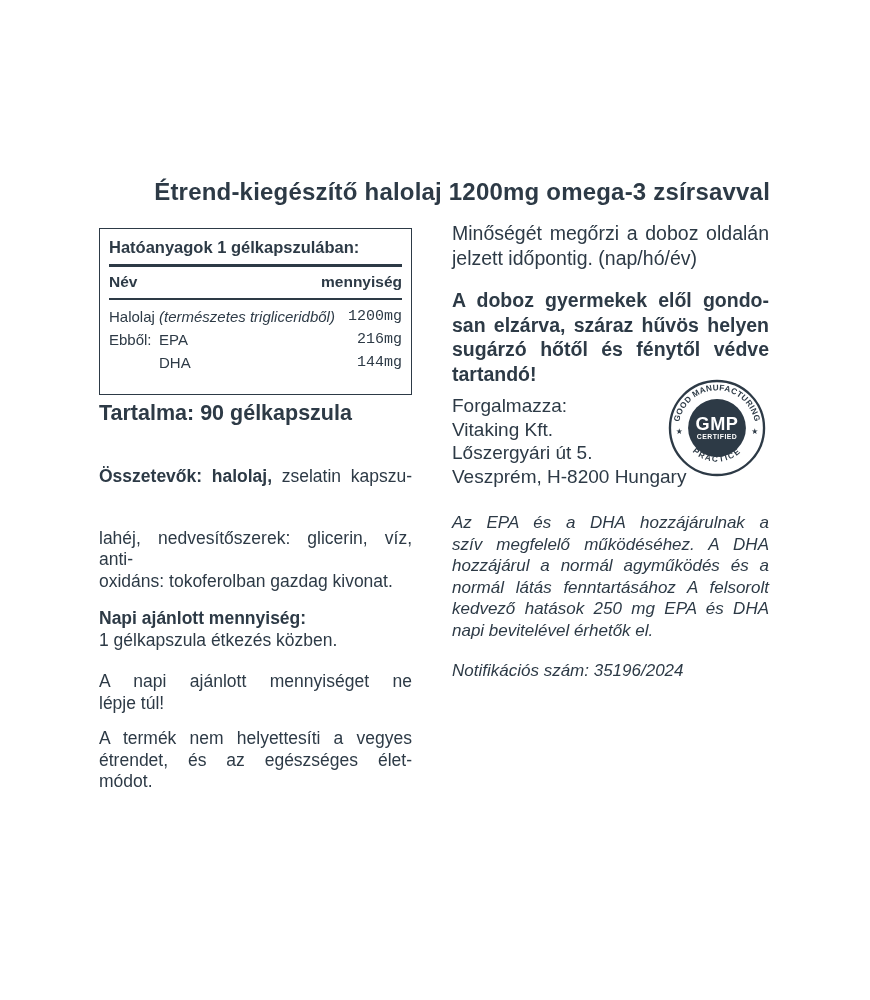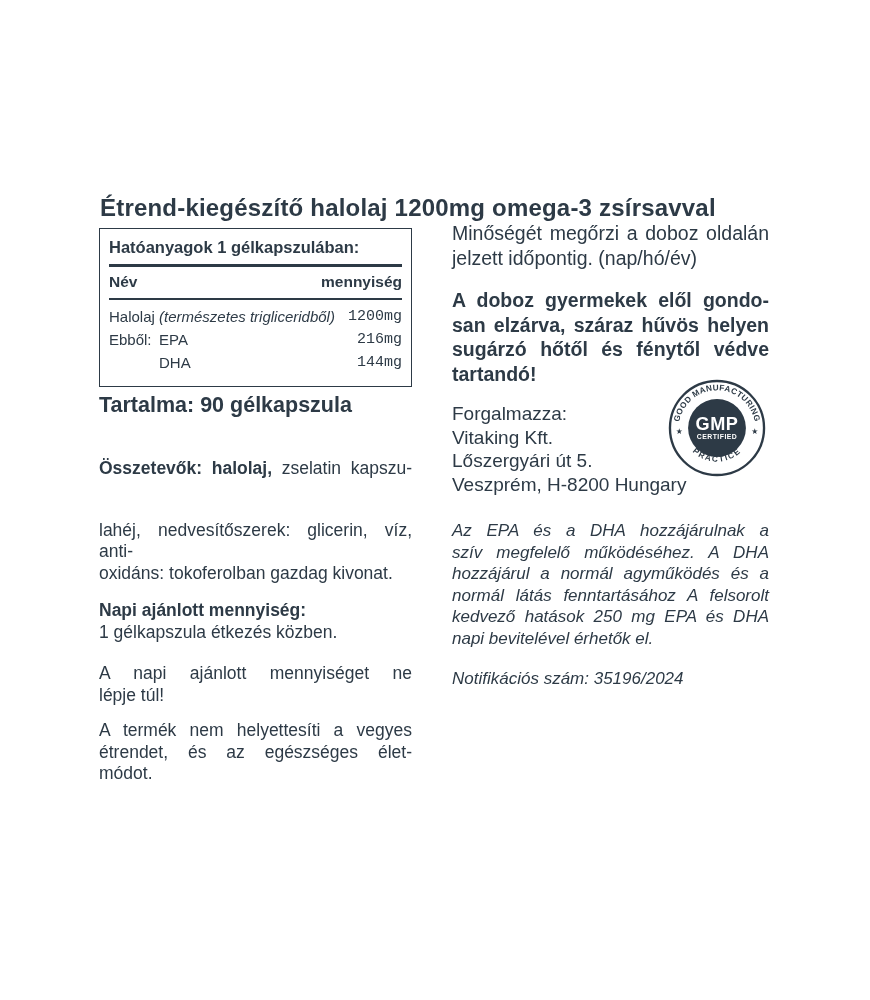--- a/index.html
+++ b/index.html
@@ -8,32 +8,32 @@
     width:870px;height:1000px;
     background:#ffffff;
     font-family:"Liberation Sans",sans-serif;
     color:#2d3a46;
     overflow:hidden;
   }
   .b{font-weight:bold;}
   .it{font-style:italic;}
 
   .title{
-    position:absolute;left:100px;top:194px;width:670px;
-    font-size:24px;font-weight:bold;text-align:left;
+    position:absolute;left:100px;top:178px;width:670px;
+    font-size:24px;font-weight:bold;text-align:right;
     letter-spacing:0.2px;white-space:nowrap;
   }
 
   .col-left{position:absolute;left:99px;top:228px;width:313px;}
   .col-right{position:absolute;left:452px;top:221px;width:317px;}
 
   
   .supp-table{
     border:1.5px solid #2d3a46;
-    padding:7px 9px 12px 9px;
+    padding:7px 9px 20px 9px;
     box-sizing:border-box;
     font-size:15px;
   }
   .tbl-title{font-size:16.5px;font-weight:bold;padding:2px 0 3px 0;}
   .rule{background:#2d3a46;}
   .rule.thick{height:3px;margin:4px 0 0 0;}
   .rule.thin{height:2px;margin:0;}
   .tbl-head{display:flex;justify-content:space-between;font-size:15.5px;font-weight:bold;padding:6px 0 7px 0;}
   .tbl-rows{padding-top:5px;}
   .tbl-row{display:flex;justify-content:space-between;line-height:23px;align-items:flex-end;}
@@ -49,21 +49,21 @@
   .justify .ln:last-child{text-align:left;text-align-last:left;}
   .jl{text-align:justify;text-align-last:justify;margin-top:40px;}
 
   .ingredients{margin-top:11px;}
   .daily{margin-top:16px;}
   .warning{margin-top:20px;}
   .diet{margin-top:14px;}
 
   .quality{font-size:19.5px;line-height:24.5px;}
   .storage{margin-top:18px;font-size:19.5px;line-height:24.5px;font-weight:bold;}
-  .distributor{margin-top:16px;font-size:19px;line-height:23.5px;}
+  .distributor{margin-top:8px;font-size:19px;line-height:23.5px;}
   .claims{margin-top:24px;font-size:17px;line-height:21.5px;font-style:italic;}
   .notification{margin-top:20px;font-size:17px;font-style:italic;}
 
   .gmp-badge{position:absolute;left:668px;top:379px;width:98px;height:98px;}
 </style>
 </head>
 <body>
 
 <div class="page">
 

